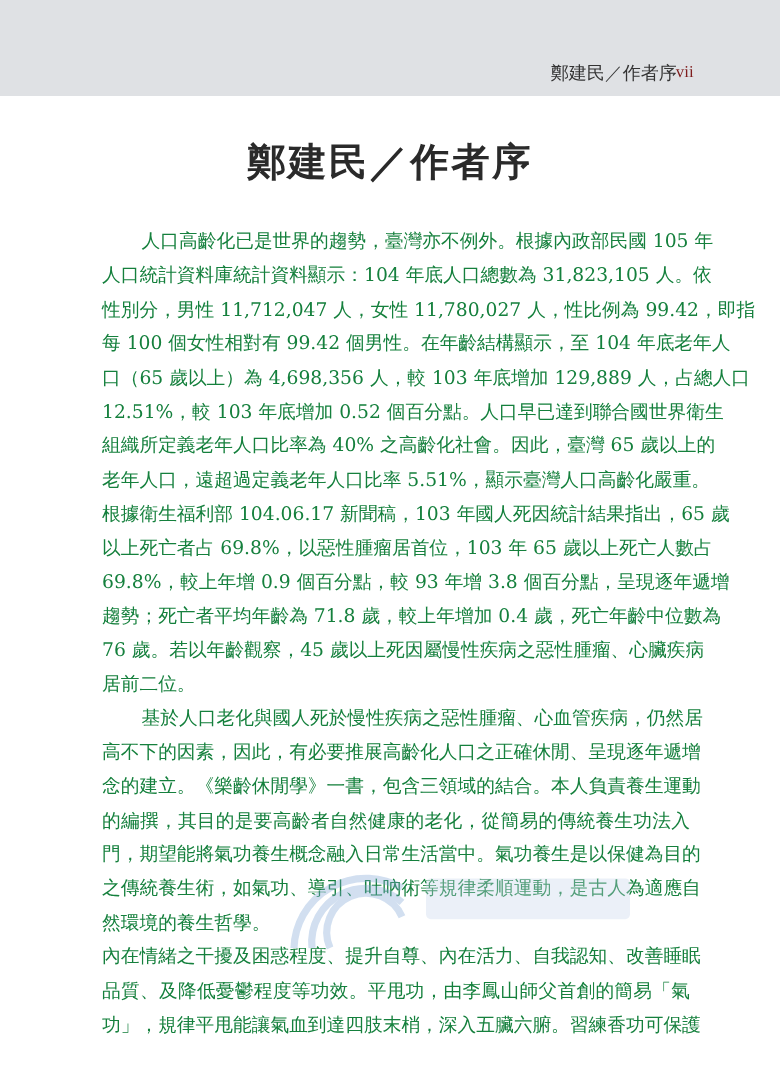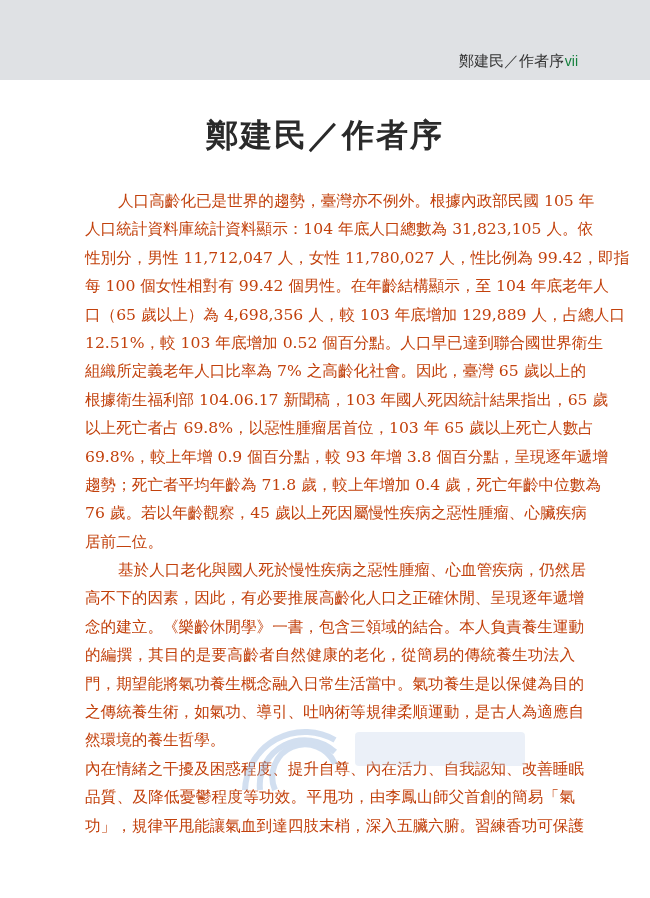--- a/index.html
+++ b/index.html
@@ -24,23 +24,23 @@
       top: 52px;
       font-family: "DejaVu Sans", "Liberation Sans", sans-serif;
       font-size: 15px;
       color: #333;
       letter-spacing: 0px;
     }
     .running-header .rh-page {
       position: absolute;
       right: 72px;
       top: 53px;
-      font-family: Liberation Sans, sans-serif;
+      font-family: Liberation Serif, serif;
       font-size: 14px;
-      color: #15803d;
+      color: #7f1d1d;
     }
     .chapter-title {
       position: absolute;
       left: 0; width: 650px;
       top: 114px;
       text-align: center;
       font-family: "DejaVu Serif", "Liberation Serif", serif;
       font-weight: bold;
       font-size: 32px;
       letter-spacing: 2px;
@@ -52,21 +52,21 @@
       top: 187px;
       width: 490px;
     }
     .line {
       height: 28.4px;
       line-height: 28.4px;
       font-size: 15.6px;
       white-space: nowrap;
       text-align: justify;
       text-align-last: justify;
-      color: #c2410c;
+      color: #15803d;
     }
     .line.indent { padding-left: 33px; }
     .line.last { text-align-last: left; }
     .watermark {
       position: absolute;
       left: 225px;
       top: 720px;
       width: 320px;
       height: 80px;
       pointer-events: none;
@@ -85,21 +85,22 @@
 
 <div class="body-text">
 
   <div class="paragraph">
     <div class="line indent">人口高齡化已是世界的趨勢，臺灣亦不例外。根據內政部民國 105 年</div>
     <div class="line">人口統計資料庫統計資料顯示：104 年底人口總數為 31,823,105 人。依</div>
     <div class="line">性別分，男性 11,712,047 人，女性 11,780,027 人，性比例為 99.42，即指</div>
     <div class="line">每 100 個女性相對有 99.42 個男性。在年齡結構顯示，至 104 年底老年人</div>
     <div class="line">口（65 歲以上）為 4,698,356 人，較 103 年底增加 129,889 人，占總人口</div>
     <div class="line">12.51%，較 103 年底增加 0.52 個百分點。人口早已達到聯合國世界衛生</div>
-    <div class="line">組織所定義老年人口比率為 7% 之高齡化社會。因此，臺灣 65 歲以上的</div>
+    <div class="line">組織所定義老年人口比率為 40% 之高齡化社會。因此，臺灣 65 歲以上的</div>
+    <div class="line">老年人口，遠超過定義老年人口比率 5.51%，顯示臺灣人口高齡化嚴重。</div>
     <div class="line">根據衛生福利部 104.06.17 新聞稿，103 年國人死因統計結果指出，65 歲</div>
     <div class="line">以上死亡者占 69.8%，以惡性腫瘤居首位，103 年 65 歲以上死亡人數占</div>
     <div class="line">69.8%，較上年增 0.9 個百分點，較 93 年增 3.8 個百分點，呈現逐年遞增</div>
     <div class="line">趨勢；死亡者平均年齡為 71.8 歲，較上年增加 0.4 歲，死亡年齡中位數為</div>
     <div class="line">76 歲。若以年齡觀察，45 歲以上死因屬慢性疾病之惡性腫瘤、心臟疾病</div>
     <div class="line last">居前二位。</div>
   </div>
 
   <div class="paragraph">
     <div class="line indent">基於人口老化與國人死於慢性疾病之惡性腫瘤、心血管疾病，仍然居</div>

